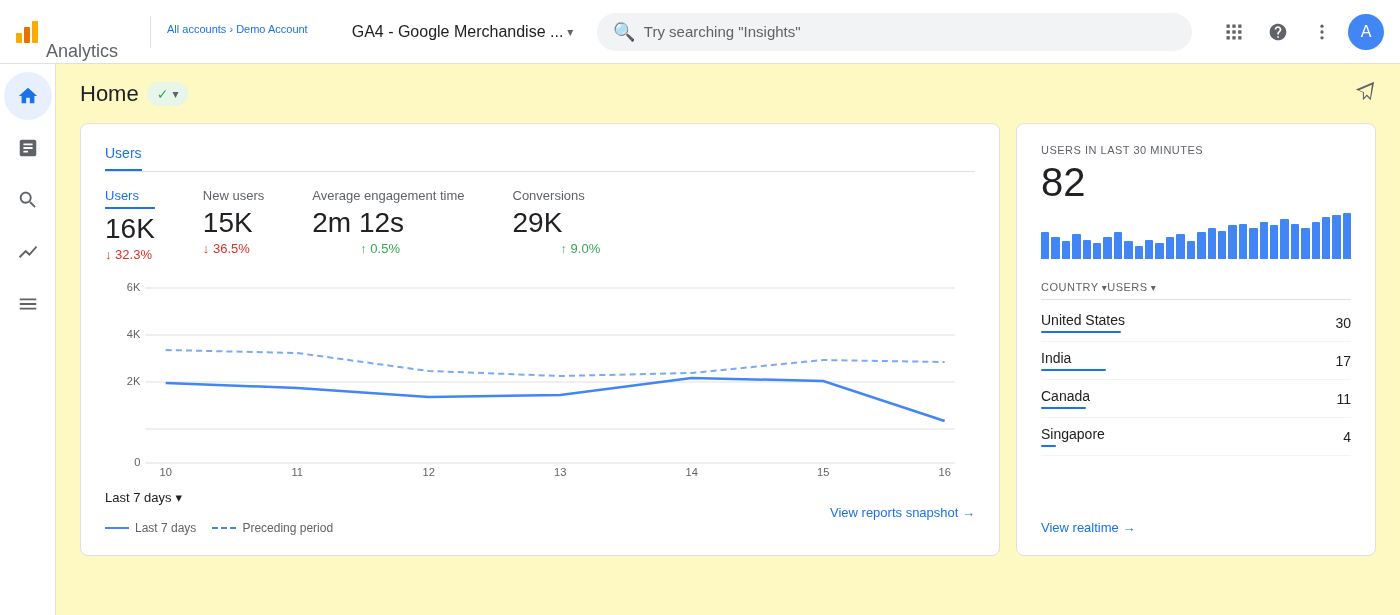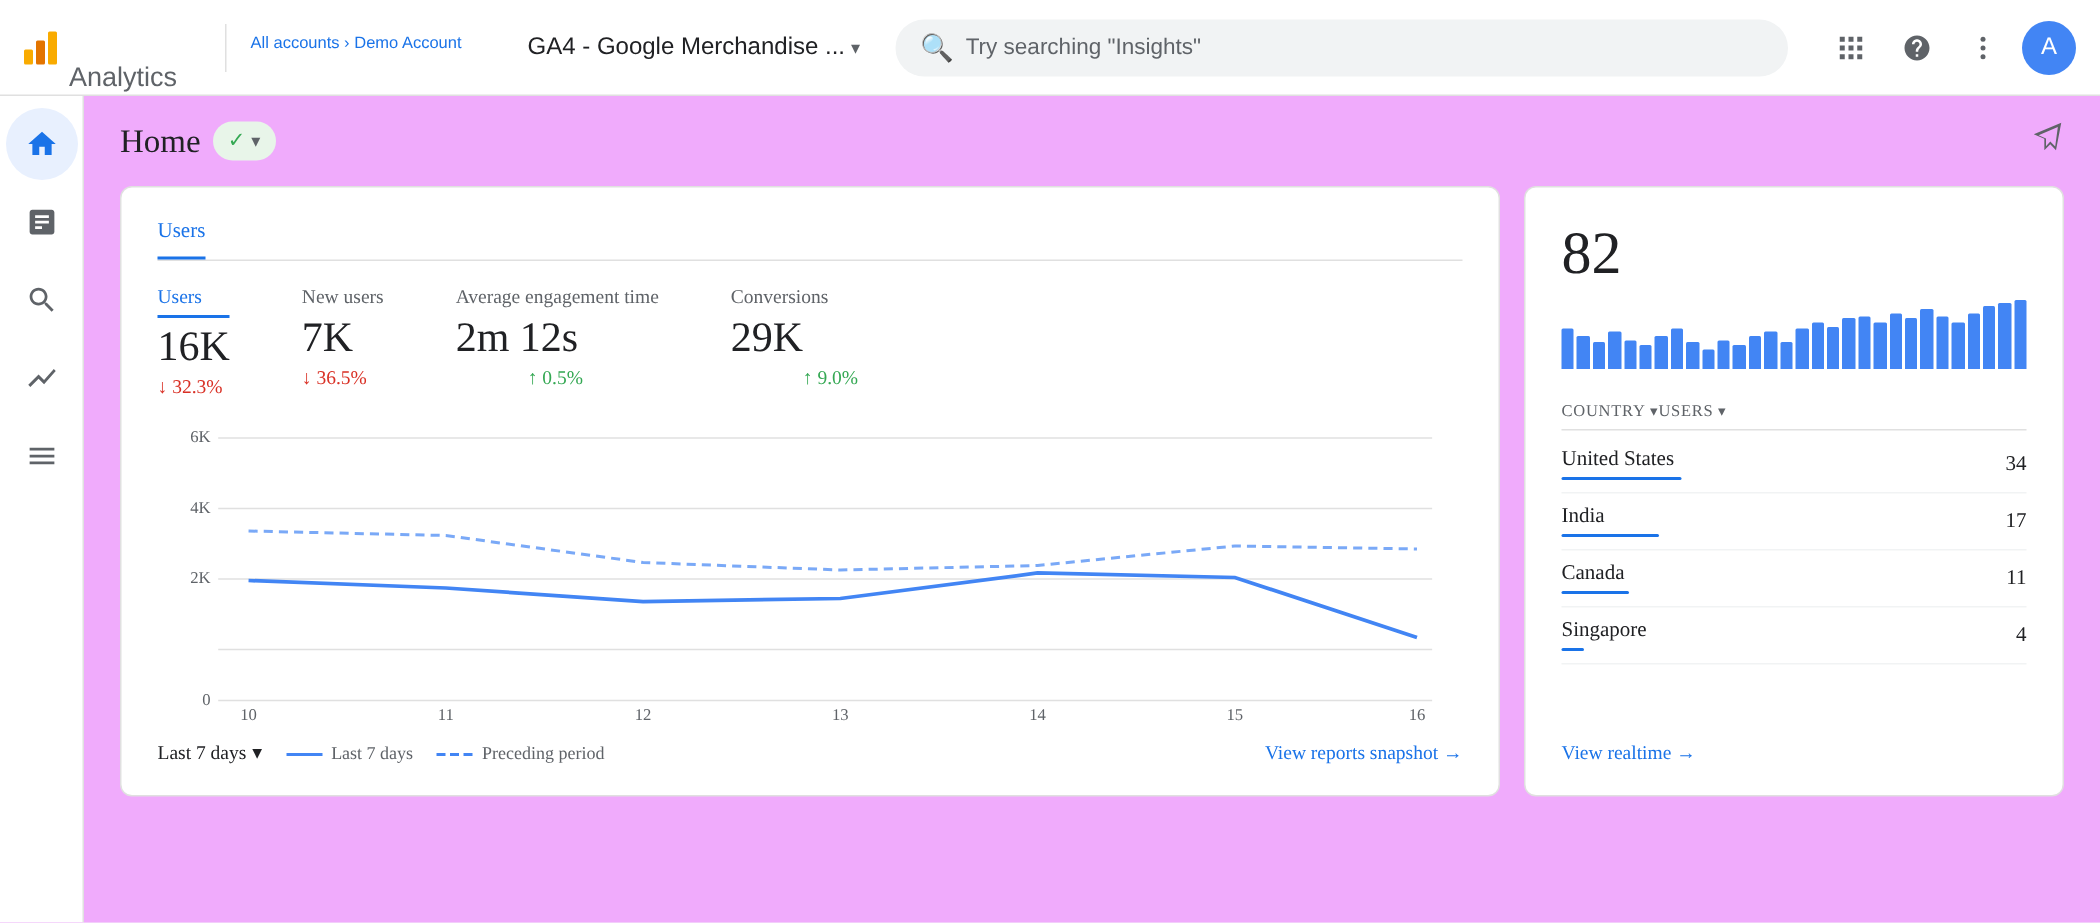--- a/index.html
+++ b/index.html
@@ -46,21 +46,21 @@
       width: 56px; background: #fff; border-right: 1px solid #e0e0e0;
       display: flex; flex-direction: column; align-items: center; padding-top: 8px; gap: 4px; flex-shrink: 0;
     }
     .sidebar-item {
       width: 48px; height: 48px; border-radius: 24px; display: flex; align-items: center;
       justify-content: center; cursor: pointer; color: #5f6368; font-size: 20px;
     }
     .sidebar-item.active { background: #e8f0fe; color: #1a73e8; }
 
     
-    .content { flex: 1; padding: 16px 24px; overflow-y: auto; background: #f0abfc; font-family: Liberation Serif, serif; }
+    .content { flex: 1; padding: 16px 24px; overflow-y: auto; background: #fef9c3; }
 
     
     .page-header { display: flex; align-items: center; justify-content: space-between; margin-bottom: 16px; }
     .page-title-row { display: flex; align-items: center; gap: 8px; }
     .page-title { font-size: 22px; color: #202124; font-weight: 400; }
     .status-badge { display: flex; align-items: center; gap: 4px; background: #e8f5e9; border-radius: 16px; padding: 4px 10px; cursor: pointer; }
     .status-dot { color: #34a853; font-size: 14px; }
     .status-arrow { color: #5f6368; font-size: 12px; }
     .topright-icon { color: #5f6368; font-size: 20px; cursor: pointer; }
 
@@ -232,21 +232,21 @@
         </div>
 
         <div class="metrics-row">
           <div class="metric">
             <span class="metric-label active">Users</span>
             <span class="metric-value">16K</span>
             <span class="metric-change down">↓ 32.3%</span>
           </div>
           <div class="metric">
             <span class="metric-label">New users</span>
-            <span class="metric-value">7K</span>
+            <span class="metric-value">15K</span>
             <span class="metric-change down">↓ 36.5%</span>
           </div>
           <div class="metric">
             <span class="metric-label">Average engagement time</span>
             <span class="metric-value">2m 12s</span>
             <span class="metric-change up">↑ 0.5%</span>
           </div>
           <div class="metric">
             <span class="metric-label">Conversions</span>
             <span class="metric-value">29K</span>
@@ -277,41 +277,42 @@
             <text x="710" y="198" text-anchor="middle" font-size="11" fill="#5f6368">15</text>
             <text x="830" y="198" text-anchor="middle" font-size="11" fill="#5f6368">16</text>
 
             <polyline points="60,72 190,75 320,93 450,98 580,95 710,82 830,84" fill="none" stroke="#4285f4" stroke-width="2" stroke-dasharray="6,4" opacity="0.7"></polyline>
 
             <polyline points="60,105 190,110 320,119 450,117 580,100 710,103 830,143" fill="none" stroke="#4285f4" stroke-width="2.5"></polyline>
           </svg>
         </div>
 
         <div class="chart-footer">
-          <div style="display:flex;align-items:flex-end;gap:16px;">
+          <div style="display:flex;align-items:flex-start;gap:16px;flex-direction:column;">
             <div class="time-filter">
               <span>Last 7 days</span>
               <span>▾</span>
             </div>
             <div class="legend">
               <div class="legend-item">
                 <div class="legend-line"></div>
                 <span>Last 7 days</span>
               </div>
               <div class="legend-item">
                 <div class="legend-dashed"></div>
                 <span>Preceding period</span>
               </div>
             </div>
           </div>
           <a class="view-link">View reports snapshot →</a>
         </div>
       </div>
 
       <div class="side-card">
+        <div class="realtime-label">USERS IN LAST 30 MINUTES</div>
         <div class="realtime-count">82</div>
 
         <div class="bar-chart-row" id="bar-chart-container">
             <div class="bar" style="height: 26.5385px; flex: 1 1 0%;"></div>
             <div class="bar" style="height: 22.1154px; flex: 1 1 0%;"></div>
             <div class="bar" style="height: 17.6923px; flex: 1 1 0%;"></div>
             <div class="bar" style="height: 24.7692px; flex: 1 1 0%;"></div>
             <div class="bar" style="height: 19.4615px; flex: 1 1 0%;"></div>
             <div class="bar" style="height: 15.9231px; flex: 1 1 0%;"></div>
             <div class="bar" style="height: 22.1154px; flex: 1 1 0%;"></div>
@@ -350,21 +351,21 @@
             <span style="font-size:10px;">▾</span>
           </span>
         </div>
 
         <div id="country-rows">
             <div class="country-row">
       <div class="country-name">
         <span>United States</span>
         <div class="country-bar-blue" style="width:80px;"></div>
       </div>
-      <span class="country-users">34</span>
+      <span class="country-users">30</span>
     </div>
             <div class="country-row">
       <div class="country-name">
         <span>India</span>
         <div class="country-bar-blue" style="width:65px;"></div>
       </div>
       <span class="country-users">17</span>
     </div>
             <div class="country-row">
       <div class="country-name">

